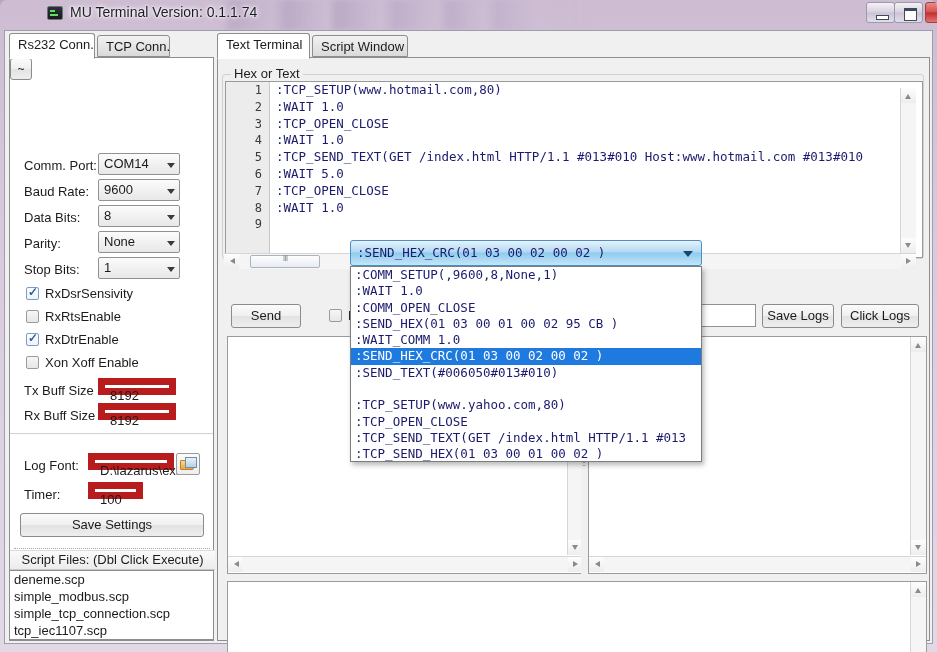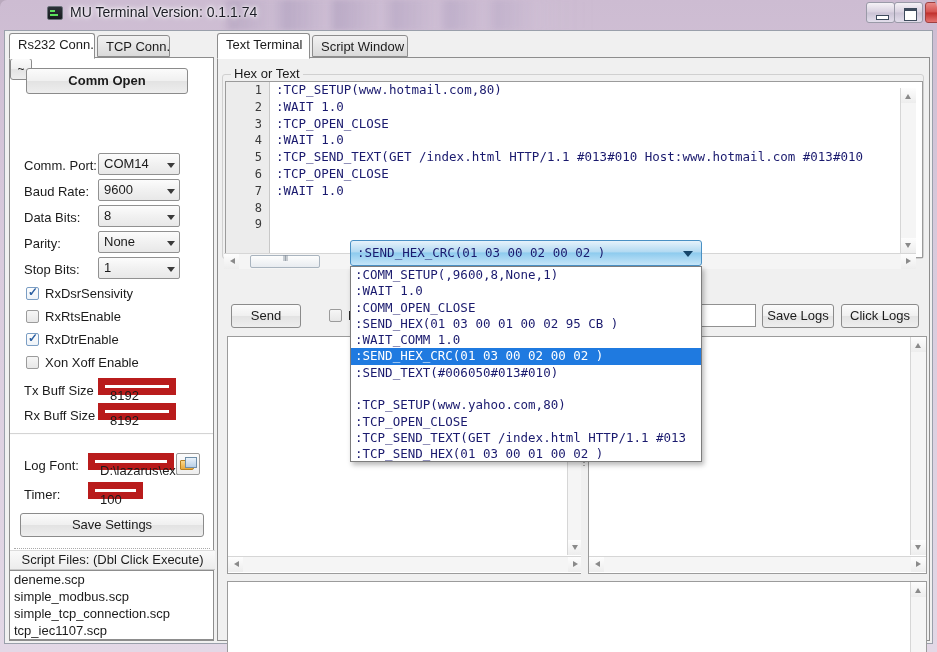--- a/index.html
+++ b/index.html
@@ -368,21 +368,20 @@
         <div class="tab active" style="left:0; width:86px;">
           <span>Rs232 Conn.</span>
         </div>
         <div class="tab inactive" style="left:88px; width:73px;">
           <span>TCP Conn.</span>
         </div>
       </div>
 
       <div id="left-tabbody">
 
-        <div class="btn" id="comm-open">Comm Open</div>
 
         <div class="lbl" style="left:14px; top:100px;">Comm. Port:</div>
         <div class="combo" style="left:88px; top:95px; width:82px;padding-left:48px;">
           <span class="val">COM14</span>
           <i class="arr"></i>
         </div>
         <div class="btn" style="left:175px; top:95px; width:22px; height:22px; font-size:12px; line-height:20px;">~</div>
 
         <div class="lbl" style="left:14px; top:126px;">Baud Rate:</div>
         <div class="combo" style="left:88px; top:121px; width:82px;">
@@ -484,21 +483,21 @@
                 <div>1</div>
                 <div>2</div>
                 <div>3</div>
                 <div>4</div>
                 <div>5</div>
                 <div>6</div>
                 <div>7</div>
                 <div>8</div>
                 <div>9</div>
               </div>
-            <div id="code"><div>:TCP_SETUP(www.hotmail.com,80)</div><div>:WAIT 1.0</div><div>:TCP_OPEN_CLOSE</div><div>:WAIT 1.0</div><div>:TCP_SEND_TEXT(GET /index.html HTTP/1.1 #013#010 Host:www.hotmail.com #013#010</div><div>:TCP_OPEN_CLOSE</div><div>:WAIT 1.0</div><div></div></div>
+            <div id="code"><div>:TCP_SETUP(www.hotmail.com,80)</div><div>:WAIT 1.0</div><div>:TCP_OPEN_CLOSE</div><div>:WAIT 1.0</div><div>:TCP_SEND_TEXT(GET /index.html HTTP/1.1 #013#010 Host:www.hotmail.com #013#010</div><div>:WAIT 5.0</div><div>:TCP_OPEN_CLOSE</div><div>:WAIT 1.0</div><div></div></div>
           </div>
         </div>
       </div>
     </div>
 
     <div class="vscroll" style="left:895px; top:57px; height:165px;">
       <div class="up"></div>
       <div class="dn"></div>
     </div>
     <div class="hscroll" style="left:219px; top:222px; width:692px;">

